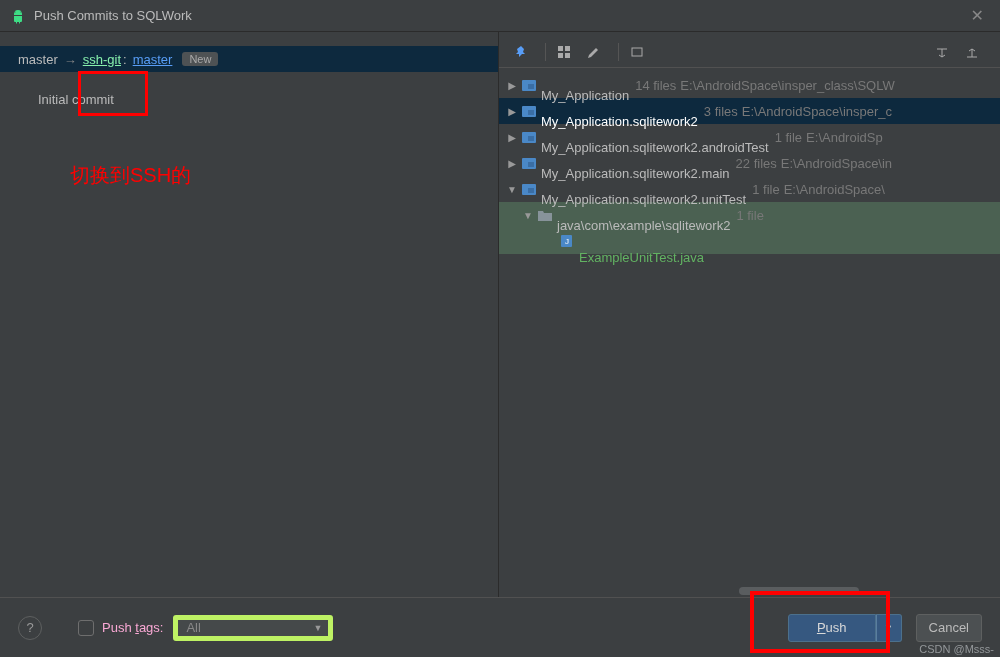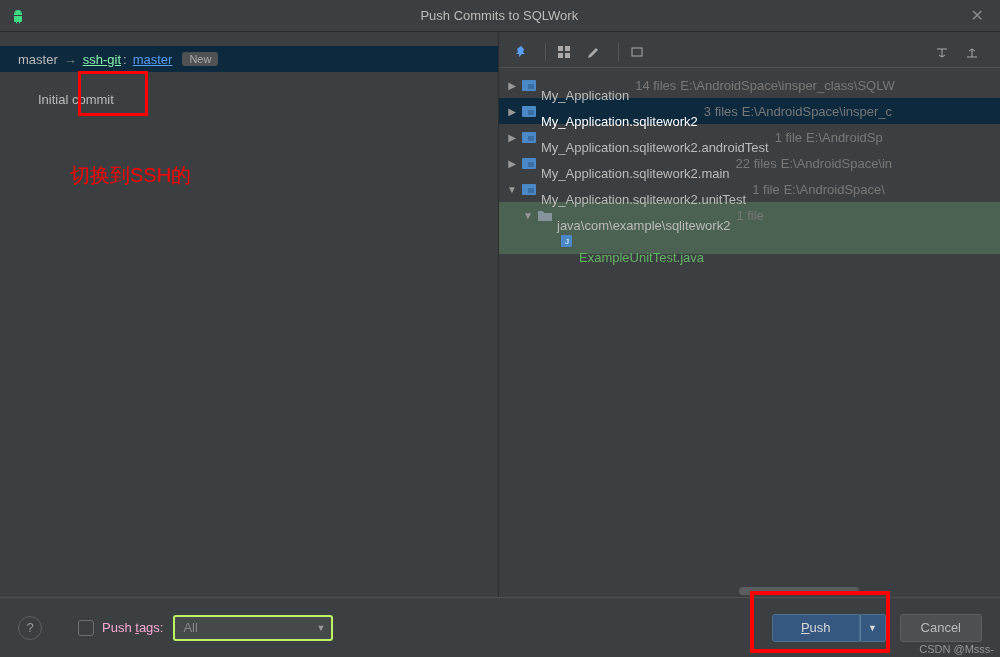--- a/index.html
+++ b/index.html
@@ -1,18 +1,18 @@
 <!DOCTYPE html>
 <html><head>
   <meta charset="utf-8">
   <style>
     * { margin: 0; padding: 0; box-sizing: border-box; font-family: "Segoe UI", Arial, sans-serif; }
     body { background: #3c3f41; color: #bbbbbb; width: 1000px; height: 657px; overflow: hidden; position: relative; }
     
-    .titlebar { height: 32px; display: flex; align-items: center; padding: 0 10px; background: #3c3f41; border-bottom: 1px solid #2b2b2b; text-align: center; }
+    .titlebar { height: 32px; display: flex; align-items: center; padding: 0 10px; background: #3c3f41; border-bottom: 1px solid #2b2b2b; }
     .titlebar .icon { width: 16px; height: 16px; margin-right: 8px; }
     .titlebar .title { font-size: 13px; color: #bbbbbb; flex: 1; }
     .titlebar .close { color: #888; font-size: 16px; padding: 0 6px; cursor: pointer; }
     
     .content { display: flex; height: 565px; }
     
     .left-panel { width: 498px; background: #3c3f41; position: relative; }
     .branch-row { height: 26px; background: #0d293e; display: flex; align-items: center; padding: 0 18px; font-size: 13px; margin-top: 14px; text-align: right; }
     .branch-row .local { color: #bbbbbb; }
     .branch-row .arrow { color: #888; margin: 0 6px; }
@@ -43,29 +43,29 @@
     .tree-row .path { color: #787878; margin-left: 4px; }
     .tree-row .file-name { color: #62b362; margin-top: 32px; }
     .indent1 { padding-left: 22px; }
     .indent2 { padding-left: 44px; }
     
     .bottombar { height: 60px; border-top: 1px solid #515151; display: flex; align-items: center; padding: 0 18px; position: relative; }
     .help-btn { width: 24px; height: 24px; border: 1px solid #5e6060; border-radius: 12px; color: #999; display: flex; align-items: center; justify-content: center; font-size: 13px; cursor: pointer; margin-right: 36px; }
     .checkbox { width: 16px; height: 16px; border: 1px solid #6e6e6e; border-radius: 3px; margin-right: 8px; cursor: pointer; }
     .push-tags-label { font-size: 13px; color: #f9a8d4; margin-right: 10px; }
     .push-tags-label .mn { text-decoration: underline; }
-    .combo { width: 160px; height: 26px; border: 2px solid #bef264; border-radius: 3px; background: #45494a; display: flex; align-items: center; padding: 0 8px; color: #888; font-size: 13px; position: relative; }
+    .combo { width: 160px; height: 26px; border: 5px solid #bef264; border-radius: 3px; background: #45494a; display: flex; align-items: center; padding: 0 8px; color: #888; font-size: 13px; position: relative; }
     .combo .dd { position: absolute; right: 6px; font-size: 9px; color: #999; }
     .spacer2 { flex: 1; }
     
     .push-btn-group { display: flex; height: 28px; }
     .push-btn { background: #365880; border: 1px solid #4c708c; color: #d8d8d8; font-size: 13px; padding: 0 28px; display: flex; align-items: center; cursor: pointer; border-radius: 3px 0 0 3px; }
     .push-btn .mn { text-decoration: underline; }
     .push-dd { background: #365880; border: 1px solid #4c708c; border-left: 1px solid #5a7ea0; width: 26px; display: flex; align-items: center; justify-content: center; color: #d8d8d8; font-size: 9px; cursor: pointer; border-radius: 0 3px 3px 0; }
-    .cancel-btn { height: 28px; background: #4c5052; border: 1px solid #5e6060; color: #bbbbbb; font-size: 13px; padding: 0 20px; margin-left: 14px; display: flex; align-items: center; cursor: pointer; border-radius: 3px; }
+    .cancel-btn { height: 28px; background: #4c5052; border: 1px solid #5e6060; color: #bbbbbb; font-size: 13px; padding: 0 12px; margin-left: 14px; display: flex; align-items: center; cursor: pointer; border-radius: 3px; }
     
     .red-box2 { position: absolute; border: 4px solid #ff0000; bottom: 4px; right: 110px; width: 140px; height: 62px; pointer-events: none; }
     .watermark { position: absolute; bottom: 2px; right: 6px; color: #b8bcbf; font-size: 11px; opacity: 0.7; }
     
     .hscroll { height: 12px; background: #3c3f41; position: relative; margin-top: -16px; }
     .hscroll .thumb { position: absolute; left: 240px; width: 120px; height: 8px; background: #5a5d5f; border-radius: 4px; top: 2px; }
     
     svg { display: block; }
   </style>
 </head>

